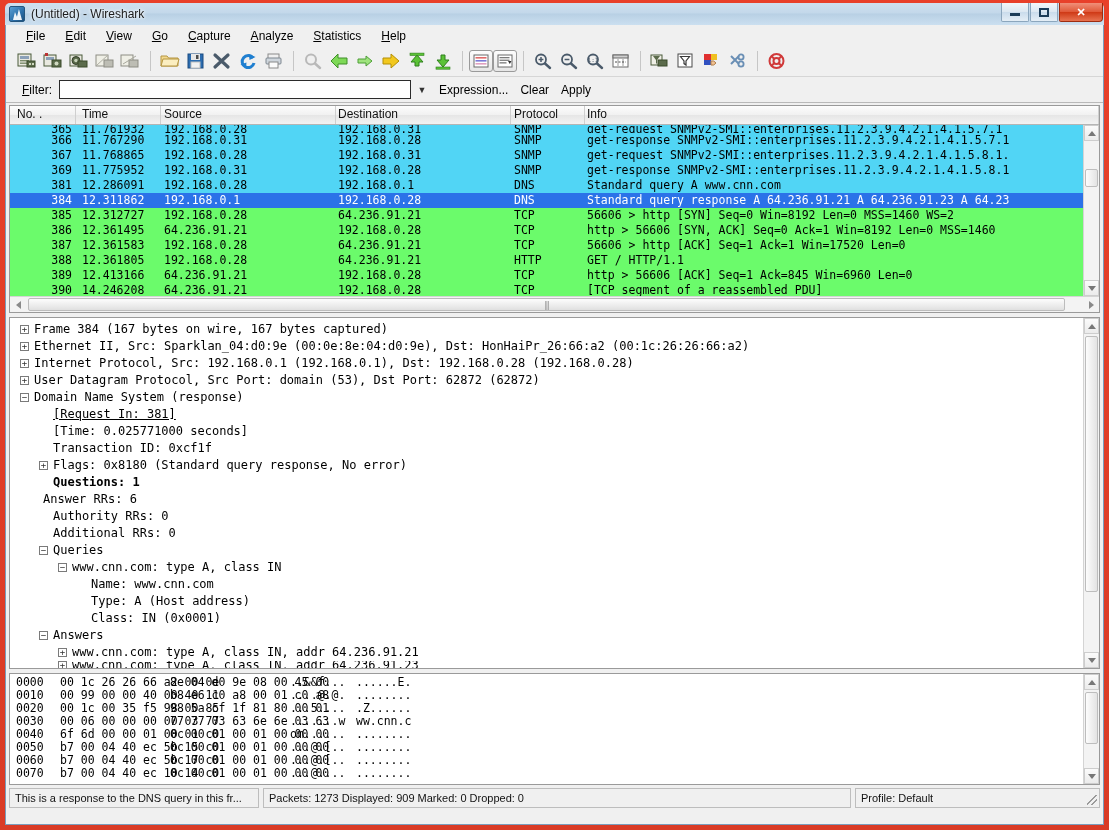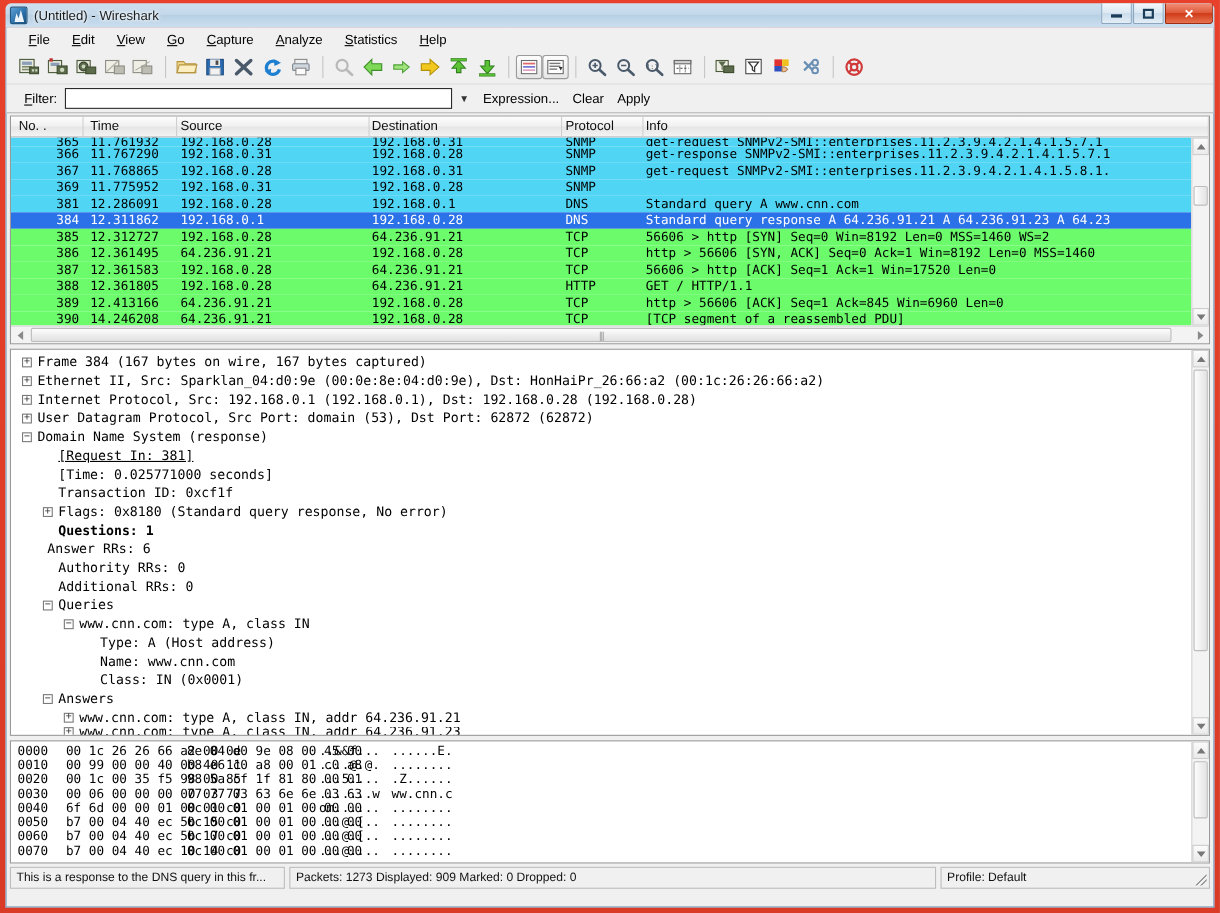--- a/index.html
+++ b/index.html
@@ -568,20 +568,21 @@
             <div class="c-dst">192.168.0.31</div>
             <div class="c-prot">SNMP</div>
             <div class="c-info">get-request SNMPv2-SMI::enterprises.11.2.3.9.4.2.1.4.1.5.8.1.</div>
           </div>
           <div class="pl-row row-snmp">
             <div class="c-no">369</div>
             <div class="c-time">11.775952</div>
             <div class="c-src">192.168.0.31</div>
             <div class="c-dst">192.168.0.28</div>
             <div class="c-prot">SNMP</div>
+            <div class="c-info">get-response SNMPv2-SMI::enterprises.11.2.3.9.4.2.1.4.1.5.8.1</div>
           </div>
           <div class="pl-row row-dns">
             <div class="c-no">381</div>
             <div class="c-time">12.286091</div>
             <div class="c-src">192.168.0.28</div>
             <div class="c-dst">192.168.0.1</div>
             <div class="c-prot">DNS</div>
             <div class="c-info">Standard query A www.cnn.com</div>
           </div>
           <div class="pl-row row-sel">
@@ -722,25 +723,25 @@
           <div class="d-row" style="padding-left: 29px;">
             <span class="d-toggle">−</span>
             <span class="d-text">Queries</span>
           </div>
           <div class="d-row" style="padding-left: 48px;">
             <span class="d-toggle">−</span>
             <span class="d-text">www.cnn.com: type A, class IN</span>
           </div>
           <div class="d-row" style="padding-left: 67px;">
             <span class="d-nogl"></span>
+            <span class="d-text">Name: www.cnn.com</span>
+          </div>
+          <div class="d-row" style="padding-left: 67px;">
+            <span class="d-nogl"></span>
             <span class="d-text">Type: A (Host address)</span>
-          </div>
-          <div class="d-row" style="padding-left: 67px;">
-            <span class="d-nogl"></span>
-            <span class="d-text">Name: www.cnn.com</span>
           </div>
           <div class="d-row" style="padding-left: 67px;">
             <span class="d-nogl"></span>
             <span class="d-text">Class: IN (0x0001)</span>
           </div>
           <div class="d-row" style="padding-left: 29px;">
             <span class="d-toggle">−</span>
             <span class="d-text">Answers</span>
           </div>
           <div class="d-row" style="padding-left: 48px;">

